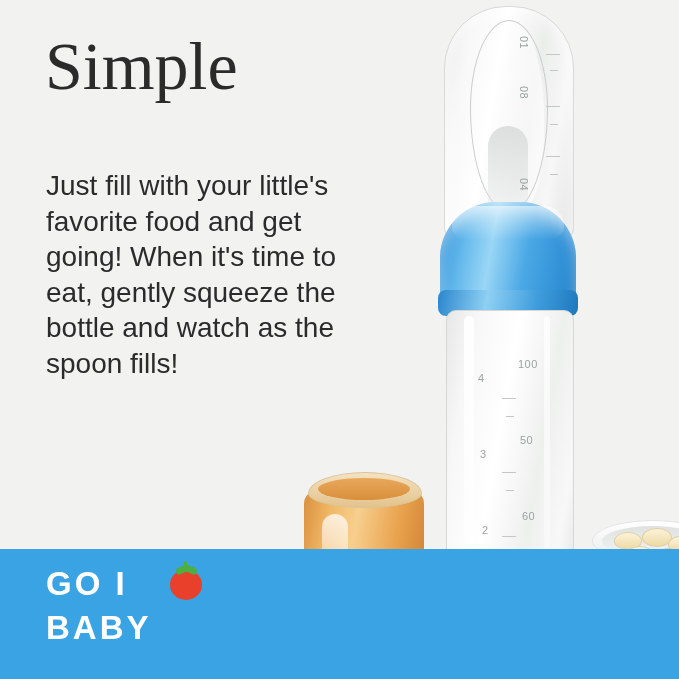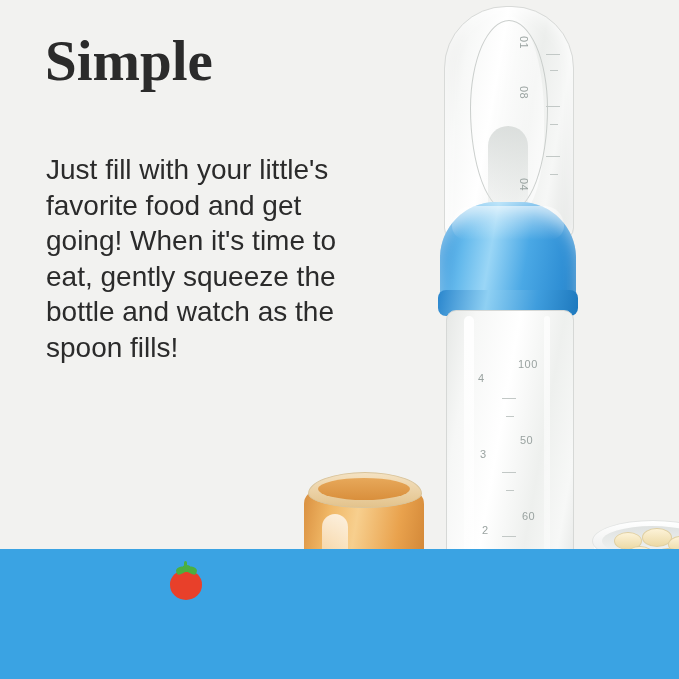--- a/index.html
+++ b/index.html
@@ -60,29 +60,28 @@
   .tomato .leaf i:nth-child(2){left:6px;top:0;}
   .tomato .leaf i:nth-child(3){left:12px;top:2px;transform:rotate(25deg);}
   .tomato .stem{
     position:absolute;left:16px;top:0;width:3px;height:7px;background:#4caf3f;border-radius:2px;
   }
 
   
   .headline{
     position:absolute;left:45px;top:32px;width:330px;
     font-family:"Liberation Serif", serif;
-    font-size:57px;line-height:1.02;
+    font-size:68px;line-height:1.02;
     color:#2b2b2b;
     letter-spacing:0px;
-    font-weight:bold;
   }
   .headline .l2{display:block;}
   
   .bodycopy{
-    position:absolute;left:46px;top:152px;width:320px;
+    position:absolute;left:46px;top:168px;width:320px;
     font-family:"Liberation Sans", sans-serif;
     font-size:28px;line-height:1.27;
     color:#2b2b2b;
   }
 
   
   .bottle{
     position:absolute;left:418px;top:6px;width:180px;height:650px;
   }
   .bottle .upper{
@@ -311,25 +310,27 @@
   </div>
 
   <div class="headline">
     <span>Simple</span>
   </div>
 
   <div class="bodycopy">Just fill with your little's favorite food and get going! When it's time to eat, gently squeeze the bottle and watch as the spoon fills!</div>
 
   <div class="brand-band">
     <div class="brand-logo">
+      <div class="brand-line1">GO  I</div>
       <div class="tomato">
         <div class="body"></div>
         <div class="leaf">
             <i></i>
             <i></i>
             <i></i>
           </div>
         <div class="stem"></div>
       </div>
+      <div class="brand-line2">BABY</div>
     </div>
   </div>
 
 </div>
 
 </body></html>

